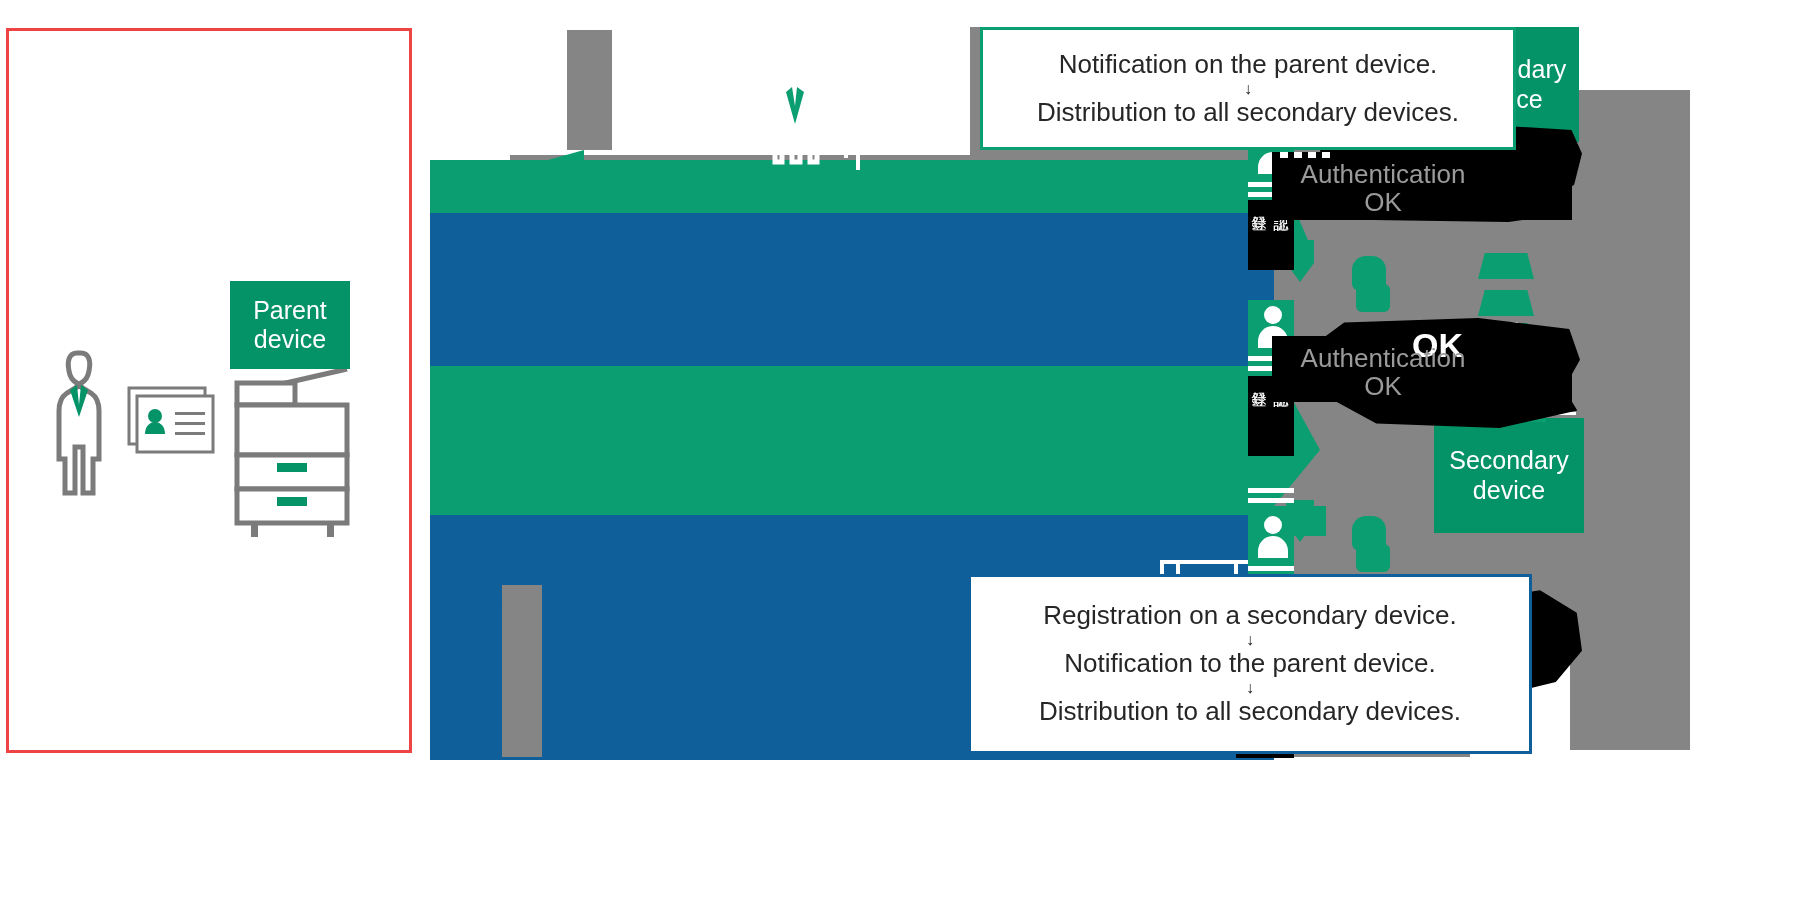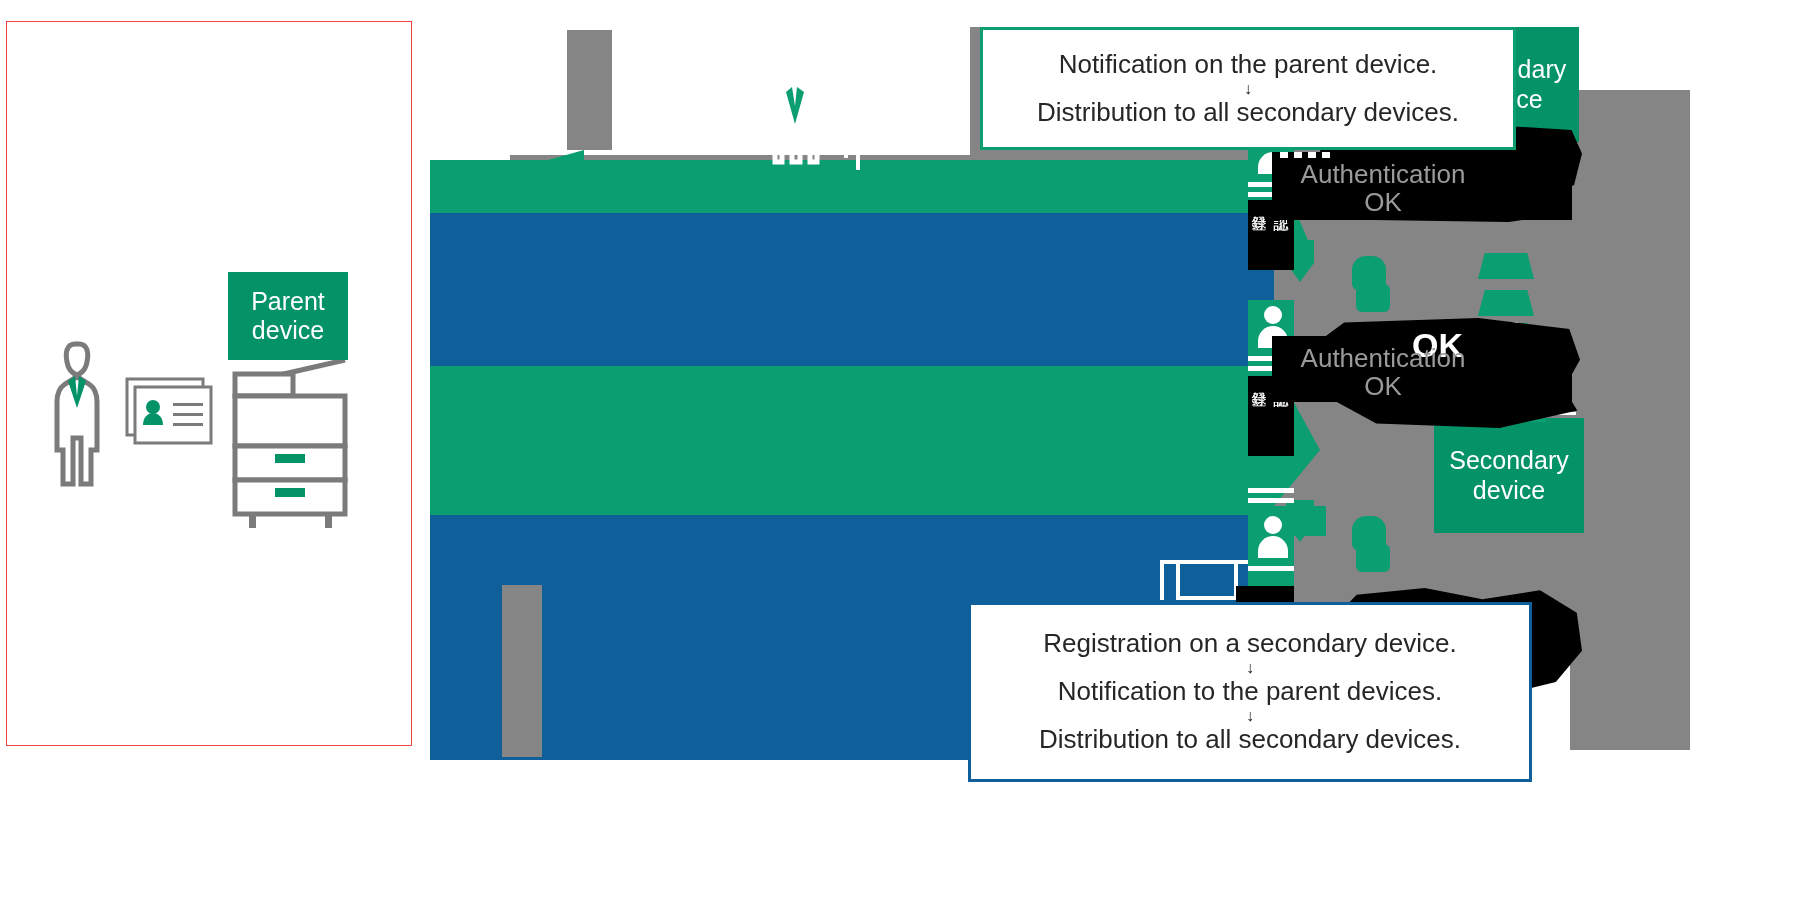--- a/index.html
+++ b/index.html
@@ -1,21 +1,21 @@
 <!DOCTYPE html>
 <html><head>
 <meta charset="utf-8">
 <style>
   html,body{margin:0;padding:0;background:#ffffff;}
   body{width:1800px;height:900px;position:relative;overflow:hidden;
        font-family:"Liberation Sans","DejaVu Sans",sans-serif;}
 
   
-  #left-panel{position:absolute;left:6px;top:21px;width:406px;height:725px;
-              background:#ffffff;border:1px solid #ef4444;box-sizing:border-box;}
+  #left-panel{position:absolute;left:6px;top:28px;width:406px;height:725px;
+              background:#ffffff;border:3px solid #ef4444;box-sizing:border-box;}
 
   #parent-badge{position:absolute;left:221px;top:250px;width:120px;height:88px;
                 background:#049267;color:#fff;display:flex;flex-direction:column;
                 align-items:center;justify-content:center;font-size:25px;line-height:1.18;}
   #parent-badge span{display:block;text-align:center;}
 
   #person-left{position:absolute;left:44px;top:316px;width:70px;height:150px;}
   #idcards-left{position:absolute;left:118px;top:355px;width:90px;height:70px;}
   #mfp-left{position:absolute;left:222px;top:330px;width:122px;height:180px;}
 
@@ -33,21 +33,21 @@
   #band-blue-1 {left:18px;top:213px;width:844px;height:155px;}
   #band-green-2{left:18px;top:366px;width:844px;height:235px;}
   #band-blue-2 {left:18px;top:515px;width:844px;height:245px;}
 
   
   .callout{position:absolute;background:#ffffff;box-sizing:border-box;
            display:flex;flex-direction:column;align-items:center;justify-content:center;
            color:#262626;}
   #callout-top{left:568px;top:27px;width:536px;height:123px;
                border:3px solid #0b9e71;font-size:26px;}
-  #callout-bottom{left:556px;top:602px;width:564px;height:180px;
+  #callout-bottom{left:556px;top:574px;width:564px;height:180px;
                   border:3px solid #0f5f9a;font-size:26px;}
   .callout-line{line-height:1.15;white-space:nowrap;}
   .callout-arrow{font-size:16px;line-height:1;color:#1a1a1a;margin:1px 0;}
 
   
   #tail-top{left:155px;top:30px;width:45px;height:120px;background:#858585;}
   #tail-bottom{left:90px;top:585px;width:40px;height:172px;background:#858585;}
 
   
   .sec-badge{position:absolute;background:#049267;color:#fff;font-size:25px;
@@ -244,18 +244,18 @@
 
   <div class="callout" id="callout-top">
     <div class="callout-line">Notification on the parent device.</div>
     <div class="callout-arrow">↓</div>
     <div class="callout-line">Distribution to all secondary devices.</div>
   </div>
 
   <div class="callout" id="callout-bottom">
     <div class="callout-line">Registration on a secondary device.</div>
     <div class="callout-arrow">↓</div>
-    <div class="callout-line">Notification to the parent devices.</div>
+    <div class="callout-line">Notification to the parent device.</div>
     <div class="callout-arrow">↓</div>
     <div class="callout-line">Distribution to all secondary devices.</div>
   </div>
 
 </div>
 
 </body></html>

